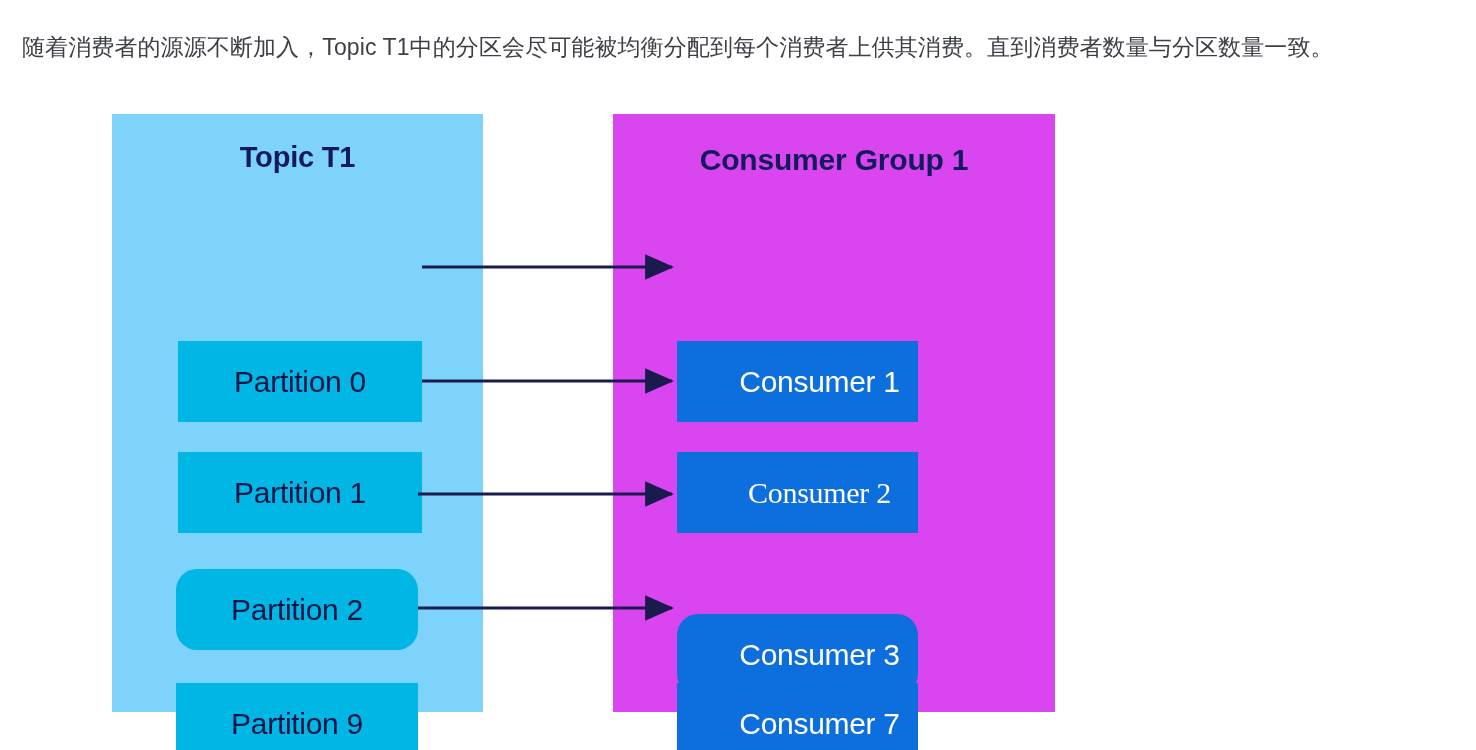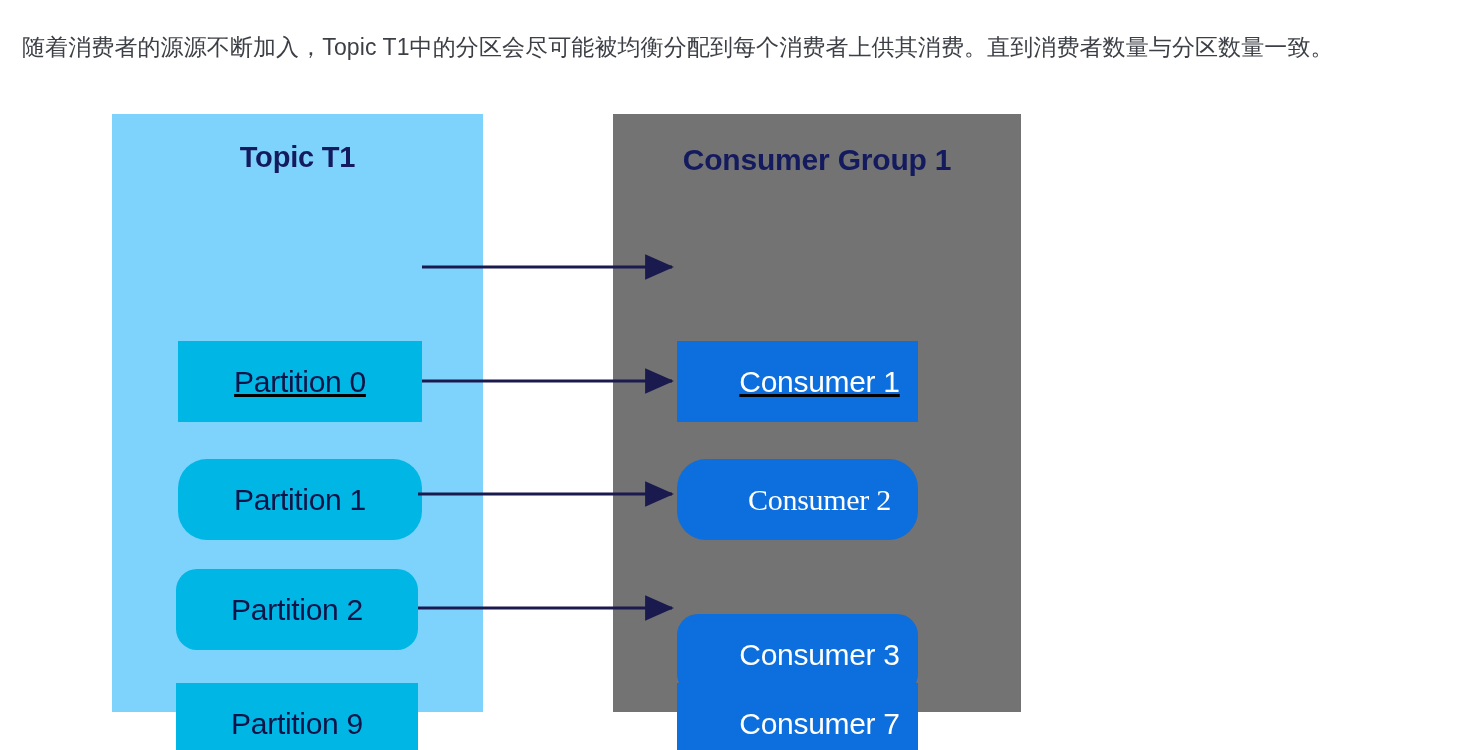--- a/index.html
+++ b/index.html
@@ -43,23 +43,23 @@
   #panel-topic {
     left: 112px;
     top: 114px;
     width: 371px;
     height: 598px;
     background: #7dd3fc;
   }
   #panel-group {
     left: 613px;
     top: 114px;
-    width: 408px;
+    width: 442px;
     height: 598px;
-    background: #737373;
+    background: #d946ef;
   }
 
   .panel-title {
     position: absolute;
     left: 0;
     width: 100%;
     text-align: center;
     font-weight: bold;
     color: #141a5e;
     letter-spacing: -0.2px;
@@ -104,22 +104,22 @@
   .consumer {
     left: 677px;
     width: 241px;
     background: #0d6edd;
     padding-left: 44px;
   }
   .consumer .node-label {
     color: #ffffff;
   }
 
-  .row0 { top: 227px; text-decoration: underline; }
-  .row1 { top: 345px; border-radius: 29px; }
+  .row0 { top: 227px; }
+  .row1 { top: 338px; }
   .row2 { top: 455px; border-radius: 21px; }
   .row3 { top: 569px; }
 
   
   #arrow-layer {
     position: absolute;
     left: 0;
     top: 0;
     width: 1476px;
     height: 750px;

